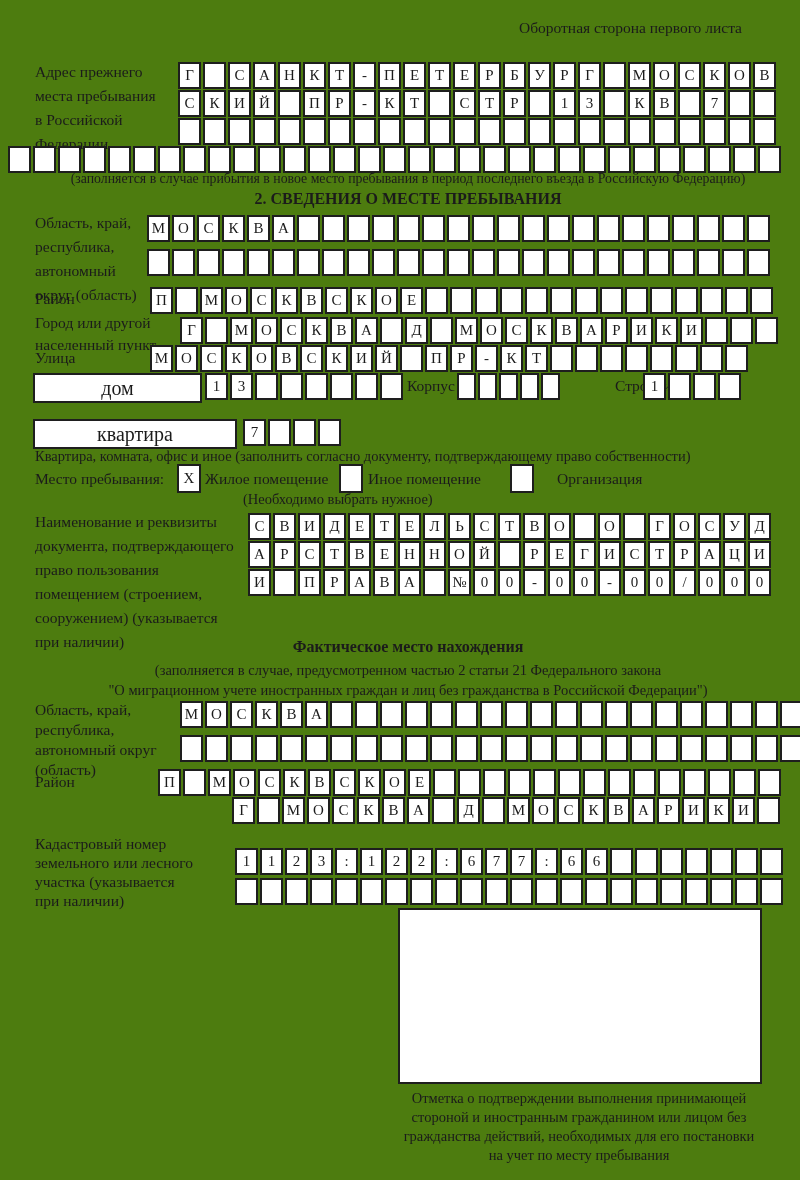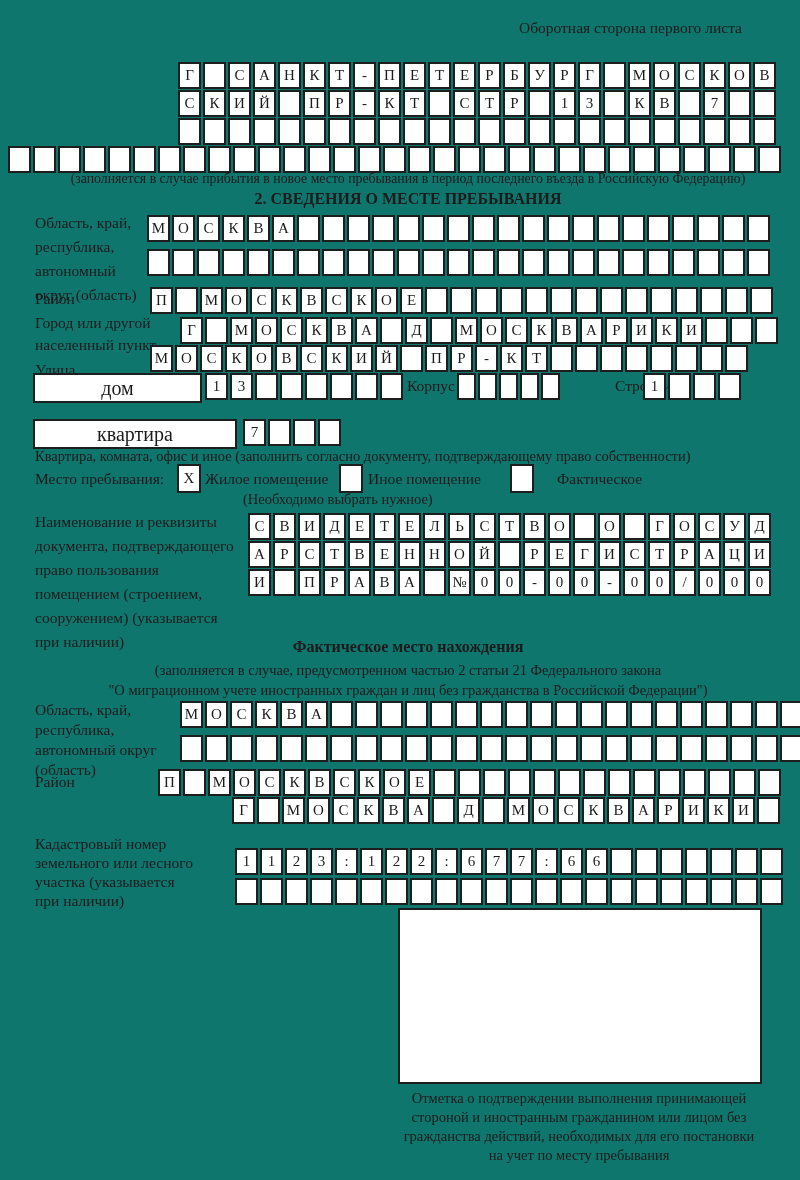--- a/index.html
+++ b/index.html
@@ -1,16 +1,16 @@
 <!DOCTYPE html>
 <html><head>
 <meta charset="utf-8">
 <style>
   html,body{margin:0;padding:0;background:#fff;}
-  .page{position:relative;width:800px;height:1180px;background:#0f766e;overflow:hidden;
+  .page{position:relative;width:800px;height:1180px;background:#4d7c0f;overflow:hidden;
         font-family:"Liberation Serif","DejaVu Serif",serif;color:#1b1b1b;}
   .abs{position:absolute;}
   .lines{white-space:pre-line;}
   .label{font-size:15.5px;line-height:24px;}
   .label-lh20{font-size:15.5px;line-height:20px;}
   .label-lh19{font-size:15.5px;line-height:19px;}
   .label-lh22{font-size:15.5px;line-height:22px;}
   .boxrow{white-space:nowrap;}
   .cbox{display:inline-block;width:19px;height:23px;border:2px solid #1e1e1e;margin-right:2px;
         text-align:center;font-size:15px;line-height:23px;vertical-align:top;background:#fff;}
@@ -26,20 +26,24 @@
   .stamp{border:2px solid #1e1e1e;background:#fff;}
   .stamp-caption{font-size:14.5px;line-height:19px;text-align:center;}
 </style>
 </head>
 <body>
 
 <div class="page">
 
   <div class="abs label" style="top:16px;right:58px;">Оборотная сторона первого листа</div>
 
+  <div class="abs label lines" style="left:35px;top:60px;">Адрес прежнего
+места пребывания
+в Российской
+Федерации</div>
   <div class="abs boxrow" style="left:178px;top:62px;"><span class="cbox">Г</span><span class="cbox"></span><span class="cbox">С</span><span class="cbox">А</span><span class="cbox">Н</span><span class="cbox">К</span><span class="cbox">Т</span><span class="cbox">-</span><span class="cbox">П</span><span class="cbox">Е</span><span class="cbox">Т</span><span class="cbox">Е</span><span class="cbox">Р</span><span class="cbox">Б</span><span class="cbox">У</span><span class="cbox">Р</span><span class="cbox">Г</span><span class="cbox"></span><span class="cbox">М</span><span class="cbox">О</span><span class="cbox">С</span><span class="cbox">К</span><span class="cbox">О</span><span class="cbox">В</span></div>
   <div class="abs boxrow" style="left:178px;top:90px;"><span class="cbox">С</span><span class="cbox">К</span><span class="cbox">И</span><span class="cbox">Й</span><span class="cbox"></span><span class="cbox">П</span><span class="cbox">Р</span><span class="cbox">-</span><span class="cbox">К</span><span class="cbox">Т</span><span class="cbox"></span><span class="cbox">С</span><span class="cbox">Т</span><span class="cbox">Р</span><span class="cbox"></span><span class="cbox">1</span><span class="cbox">3</span><span class="cbox"></span><span class="cbox">К</span><span class="cbox">В</span><span class="cbox"></span><span class="cbox">7</span><span class="cbox"></span><span class="cbox"></span></div>
   <div class="abs boxrow" style="left:178px;top:118px;"><span class="cbox"></span><span class="cbox"></span><span class="cbox"></span><span class="cbox"></span><span class="cbox"></span><span class="cbox"></span><span class="cbox"></span><span class="cbox"></span><span class="cbox"></span><span class="cbox"></span><span class="cbox"></span><span class="cbox"></span><span class="cbox"></span><span class="cbox"></span><span class="cbox"></span><span class="cbox"></span><span class="cbox"></span><span class="cbox"></span><span class="cbox"></span><span class="cbox"></span><span class="cbox"></span><span class="cbox"></span><span class="cbox"></span><span class="cbox"></span></div>
   <div class="abs boxrow" style="left:8px;top:146px;"><span class="cbox"></span><span class="cbox"></span><span class="cbox"></span><span class="cbox"></span><span class="cbox"></span><span class="cbox"></span><span class="cbox"></span><span class="cbox"></span><span class="cbox"></span><span class="cbox"></span><span class="cbox"></span><span class="cbox"></span><span class="cbox"></span><span class="cbox"></span><span class="cbox"></span><span class="cbox"></span><span class="cbox"></span><span class="cbox"></span><span class="cbox"></span><span class="cbox"></span><span class="cbox"></span><span class="cbox"></span><span class="cbox"></span><span class="cbox"></span><span class="cbox"></span><span class="cbox"></span><span class="cbox"></span><span class="cbox"></span><span class="cbox"></span><span class="cbox"></span><span class="cbox"></span></div>
   <div class="abs note center" style="top:171px;">(заполняется в случае прибытия в новое место пребывания в период последнего въезда в Российскую Федерацию)</div>
 
   <div class="abs sect-title center" style="top:190px;">2. СВЕДЕНИЯ О МЕСТЕ ПРЕБЫВАНИЯ</div>
 
   <div class="abs label lines" style="left:35px;top:211px;">Область, край,
 республика,
@@ -48,41 +52,41 @@
   <div class="abs boxrow" style="left:147px;top:215px;"><span class="cbox">М</span><span class="cbox">О</span><span class="cbox">С</span><span class="cbox">К</span><span class="cbox">В</span><span class="cbox">А</span><span class="cbox"></span><span class="cbox"></span><span class="cbox"></span><span class="cbox"></span><span class="cbox"></span><span class="cbox"></span><span class="cbox"></span><span class="cbox"></span><span class="cbox"></span><span class="cbox"></span><span class="cbox"></span><span class="cbox"></span><span class="cbox"></span><span class="cbox"></span><span class="cbox"></span><span class="cbox"></span><span class="cbox"></span><span class="cbox"></span><span class="cbox"></span></div>
   <div class="abs boxrow" style="left:147px;top:249px;"><span class="cbox"></span><span class="cbox"></span><span class="cbox"></span><span class="cbox"></span><span class="cbox"></span><span class="cbox"></span><span class="cbox"></span><span class="cbox"></span><span class="cbox"></span><span class="cbox"></span><span class="cbox"></span><span class="cbox"></span><span class="cbox"></span><span class="cbox"></span><span class="cbox"></span><span class="cbox"></span><span class="cbox"></span><span class="cbox"></span><span class="cbox"></span><span class="cbox"></span><span class="cbox"></span><span class="cbox"></span><span class="cbox"></span><span class="cbox"></span><span class="cbox"></span></div>
 
   <div class="abs label" style="left:35px;top:287px;">Район</div>
   <div class="abs boxrow" style="left:150px;top:287px;"><span class="cbox">П</span><span class="cbox"></span><span class="cbox">М</span><span class="cbox">О</span><span class="cbox">С</span><span class="cbox">К</span><span class="cbox">В</span><span class="cbox">С</span><span class="cbox">К</span><span class="cbox">О</span><span class="cbox">Е</span><span class="cbox"></span><span class="cbox"></span><span class="cbox"></span><span class="cbox"></span><span class="cbox"></span><span class="cbox"></span><span class="cbox"></span><span class="cbox"></span><span class="cbox"></span><span class="cbox"></span><span class="cbox"></span><span class="cbox"></span><span class="cbox"></span><span class="cbox"></span></div>
 
   <div class="abs label-lh22 lines" style="left:35px;top:312px;">Город или другой
 населенный пункт</div>
   <div class="abs boxrow" style="left:180px;top:317px;"><span class="cbox">Г</span><span class="cbox"></span><span class="cbox">М</span><span class="cbox">О</span><span class="cbox">С</span><span class="cbox">К</span><span class="cbox">В</span><span class="cbox">А</span><span class="cbox"></span><span class="cbox">Д</span><span class="cbox"></span><span class="cbox">М</span><span class="cbox">О</span><span class="cbox">С</span><span class="cbox">К</span><span class="cbox">В</span><span class="cbox">А</span><span class="cbox">Р</span><span class="cbox">И</span><span class="cbox">К</span><span class="cbox">И</span><span class="cbox"></span><span class="cbox"></span><span class="cbox"></span></div>
 
-  <div class="abs label" style="left:35px;top:346px;margin-top:12px;">Улица</div>
+  <div class="abs label" style="left:35px;top:346px;">Улица</div>
   <div class="abs boxrow" style="left:150px;top:345px;"><span class="cbox">М</span><span class="cbox">О</span><span class="cbox">С</span><span class="cbox">К</span><span class="cbox">О</span><span class="cbox">В</span><span class="cbox">С</span><span class="cbox">К</span><span class="cbox">И</span><span class="cbox">Й</span><span class="cbox"></span><span class="cbox">П</span><span class="cbox">Р</span><span class="cbox">-</span><span class="cbox">К</span><span class="cbox">Т</span><span class="cbox"></span><span class="cbox"></span><span class="cbox"></span><span class="cbox"></span><span class="cbox"></span><span class="cbox"></span><span class="cbox"></span><span class="cbox"></span></div>
 
   <div class="abs bigbox" style="left:33px;top:373px;width:165px;">дом</div>
   <div class="abs boxrow" style="left:205px;top:373px;"><span class="cbox">1</span><span class="cbox">3</span><span class="cbox"></span><span class="cbox"></span><span class="cbox"></span><span class="cbox"></span><span class="cbox"></span><span class="cbox"></span></div>
   <div class="abs label" style="left:407px;top:374px;">Корпус</div>
   <div class="abs boxrow" style="left:457px;top:373px;"><span class="cbox-sm"></span><span class="cbox-sm"></span><span class="cbox-sm"></span><span class="cbox-sm"></span><span class="cbox-sm"></span></div>
   <div class="abs label" style="left:570px;top:374px;margin-left:45px;">Строение</div>
   <div class="abs boxrow" style="left:643px;top:373px;"><span class="cbox">1</span><span class="cbox"></span><span class="cbox"></span><span class="cbox"></span></div>
 
   <div class="abs bigbox" style="left:33px;top:419px;width:200px;">квартира</div>
   <div class="abs boxrow" style="left:243px;top:419px;"><span class="cbox">7</span><span class="cbox"></span><span class="cbox"></span><span class="cbox"></span></div>
   <div class="abs note2" style="left:35px;top:448px;">Квартира, комната, офис и иное (заполнить согласно документу, подтверждающему право собственности)</div>
 
   <div class="abs label" style="left:35px;top:467px;">Место пребывания:</div>
   <span class="abs checkbox" style="left:177px;top:464px;">X</span>
   <div class="abs label" style="left:205px;top:467px;">Жилое помещение</div>
   <span class="abs checkbox" style="left:339px;top:464px;"></span>
   <div class="abs label" style="left:368px;top:467px;">Иное помещение</div>
   <span class="abs checkbox" style="left:510px;top:464px;"></span>
-  <div class="abs label" style="left:557px;top:467px;">Фактическое</div>
+  <div class="abs label" style="left:557px;top:467px;">Организация</div>
   <div class="abs note2" style="left:243px;top:491px;">(Необходимо выбрать нужное)</div>
 
   <div class="abs label lines" style="left:35px;top:510px;">Наименование и реквизиты
 документа, подтверждающего
 право пользования
 помещением (строением,
 сооружением) (указывается
 при наличии)</div>
   <div class="abs boxrow" style="left:248px;top:513px;"><span class="cbox">С</span><span class="cbox">В</span><span class="cbox">И</span><span class="cbox">Д</span><span class="cbox">Е</span><span class="cbox">Т</span><span class="cbox">Е</span><span class="cbox">Л</span><span class="cbox">Ь</span><span class="cbox">С</span><span class="cbox">Т</span><span class="cbox">В</span><span class="cbox">О</span><span class="cbox"></span><span class="cbox">О</span><span class="cbox"></span><span class="cbox">Г</span><span class="cbox">О</span><span class="cbox">С</span><span class="cbox">У</span><span class="cbox">Д</span></div>
   <div class="abs boxrow" style="left:248px;top:541px;"><span class="cbox">А</span><span class="cbox">Р</span><span class="cbox">С</span><span class="cbox">Т</span><span class="cbox">В</span><span class="cbox">Е</span><span class="cbox">Н</span><span class="cbox">Н</span><span class="cbox">О</span><span class="cbox">Й</span><span class="cbox"></span><span class="cbox">Р</span><span class="cbox">Е</span><span class="cbox">Г</span><span class="cbox">И</span><span class="cbox">С</span><span class="cbox">Т</span><span class="cbox">Р</span><span class="cbox">А</span><span class="cbox">Ц</span><span class="cbox">И</span></div>

